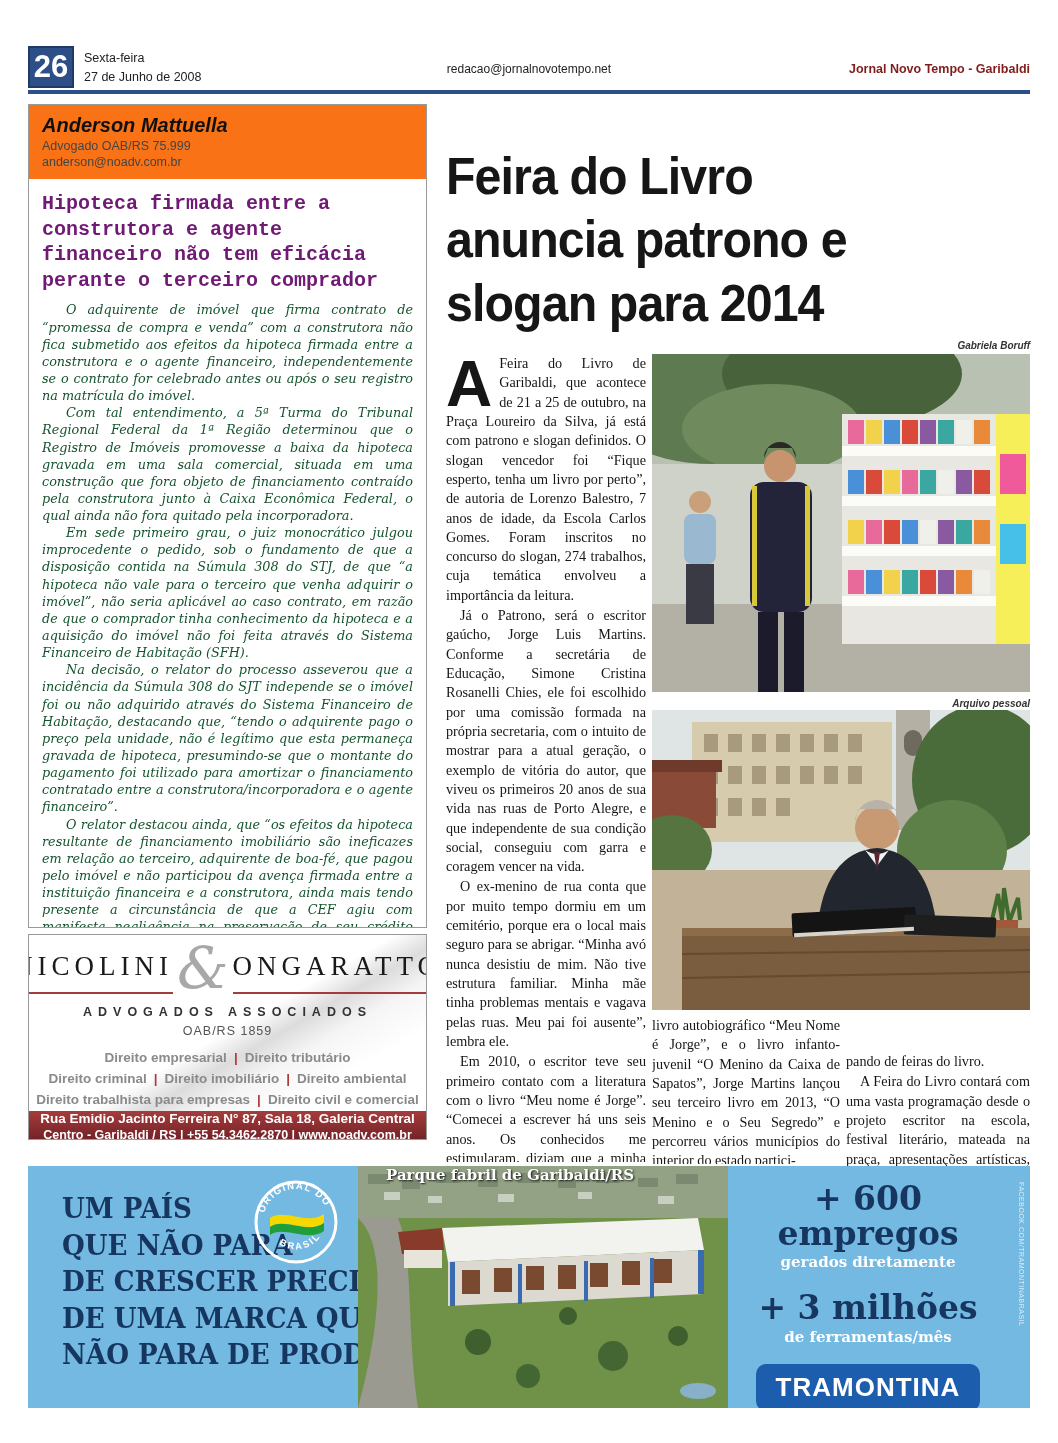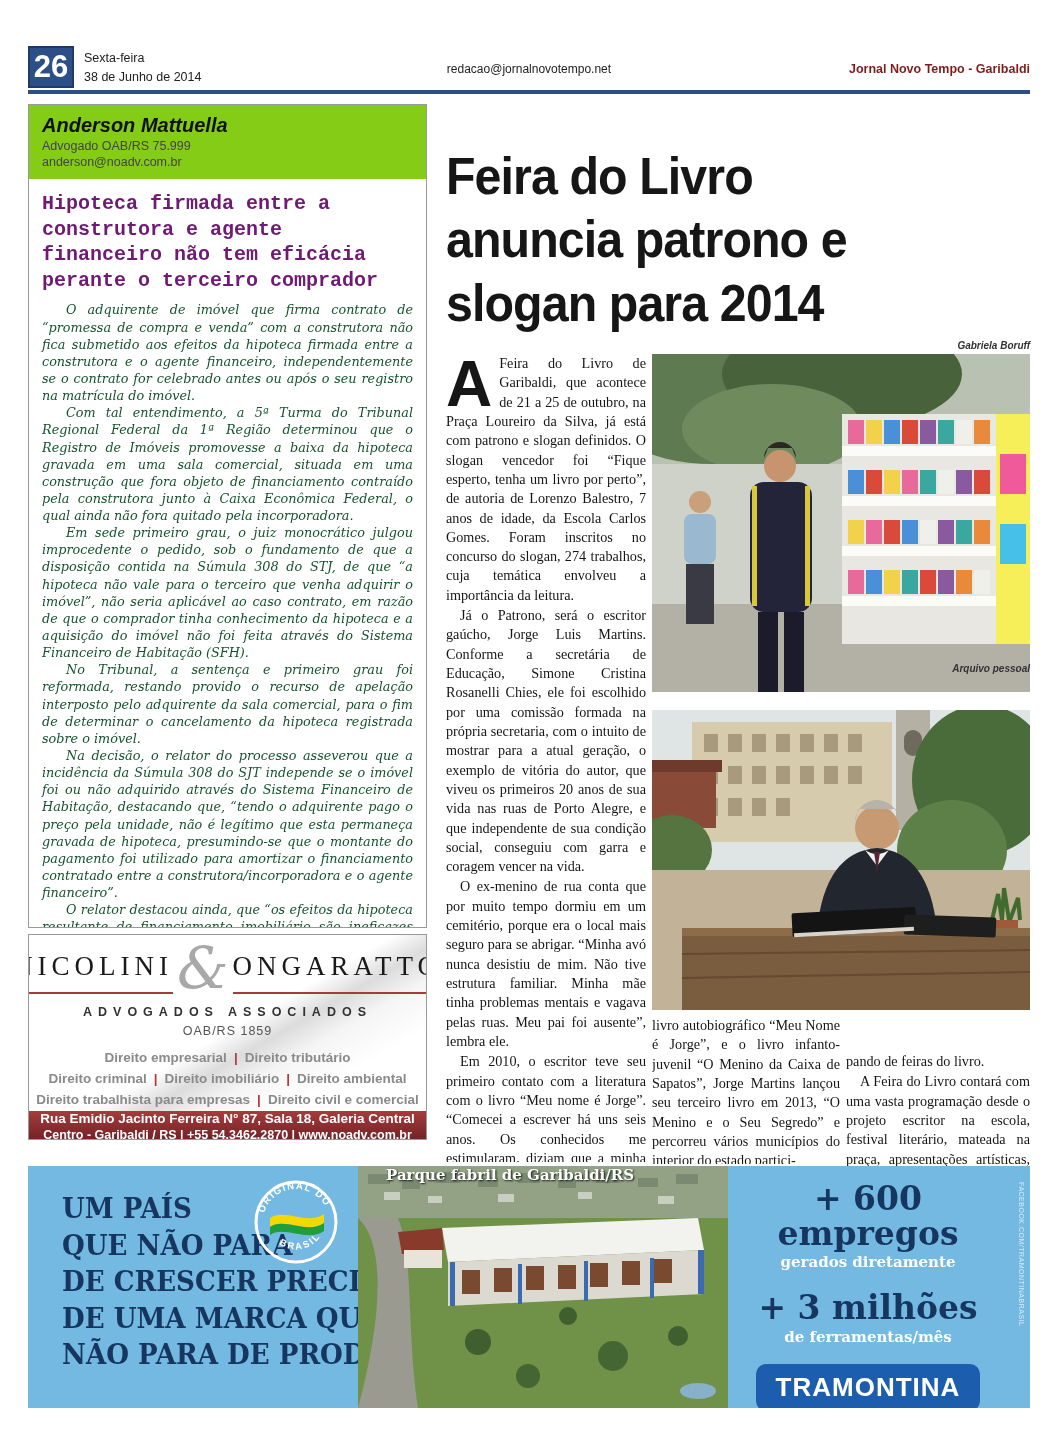--- a/index.html
+++ b/index.html
@@ -11,21 +11,21 @@
            color:#fff;font-size:31px;font-weight:bold;display:flex;align-items:center;
            justify-content:center;border:2px solid #1f3a66;box-sizing:border-box;}
   .dateblock{position:absolute;left:84px;top:49px;font-size:12.5px;color:#222;line-height:1.55;}
   .hdr-email{position:absolute;left:0;right:0;top:62px;text-align:center;font-size:12px;color:#222;}
   .hdr-brand{position:absolute;right:28px;top:62px;font-size:12.5px;font-weight:bold;color:#7f1d1d;}
   .header-rule{position:absolute;left:28px;right:28px;top:90px;height:4px;background:#2d4f87;}
 
   
   .legal{position:absolute;left:28px;top:104px;width:399px;height:824px;border:1px solid #999;
          box-sizing:border-box;background:#fff;overflow:hidden;}
-  .author-box{background:#84cc16;padding:9px 13px 10px 13px;}
+  .author-box{background:#f97316;padding:9px 13px 10px 13px;}
   .author-name{font-size:20px;font-weight:bold;font-style:italic;color:#111;}
   .author-line{font-size:12.5px;color:#444;margin-top:2px;}
   .legal h2{margin:12px 13px 6px 13px;font-size:20px;line-height:1.28;color:#701a75;font-family:Liberation Mono, monospace;}
   .legal-body{padding:2px 13px 0 13px;}
   .legal-body p{margin:0;font-family:"DejaVu Serif",serif;font-style:italic;font-size:12.8px;
                 line-height:1.34;text-align:justify;text-indent:24px;color:#14532d;}
 
   
   .law-ad{position:absolute;left:28px;top:934px;width:399px;height:206px;border:1px solid #999;
           box-sizing:border-box;display:flex;flex-direction:column;overflow:hidden;}
@@ -55,21 +55,21 @@
   .col p{margin:0 0 1px 0;text-indent:14px;}
   .col p.first{text-indent:0;}
   .col1{left:446px;top:354px;width:200px;height:808px;}
   .col2{left:652px;top:1016px;width:188px;height:148px;}
   .col3{left:846px;top:1052px;width:184px;height:148px;}
   .dropcap{float:left;font-family:"Liberation Sans",sans-serif;font-weight:bold;font-size:64px;
            line-height:0.82;margin:4px 7px 0 0;color:#161616;}
   .credit{position:absolute;width:378px;left:652px;text-align:right;font-size:10px;
           font-weight:bold;font-style:italic;color:#333;}
   .credit1{top:340px;}
-  .credit2{top:663px;}
+  .credit2{top:698px;}
   .photo{position:absolute;left:652px;width:378px;overflow:hidden;}
   .photo1{top:354px;height:338px;}
   .photo2{top:710px;height:300px;}
   .photo svg{display:block;}
 
   
   .tram{position:absolute;left:28px;top:1166px;width:1002px;height:242px;background:#74b9e2;overflow:hidden;}
   .tram-slogan{position:absolute;left:34px;top:24px;font-family:"DejaVu Serif",serif;font-weight:bold;
                font-size:27.5px;line-height:1.33;color:#16365f;transform:scaleX(0.95);transform-origin:left top;
                white-space:nowrap;}
@@ -89,38 +89,37 @@
            letter-spacing:0.5px;color:#e8f4fb;opacity:0.85;}
 </style>
 </head>
 <body>
 
 <div class="page">
 
   <div class="pagenum">26</div>
   <div class="dateblock">
     <div>Sexta-feira</div>
-    <div>38 de Junho de 2014</div>
+    <div>27 de Junho de 2008</div>
   </div>
   <div class="hdr-email">redacao@jornalnovotempo.net</div>
   <div class="hdr-brand">Jornal Novo Tempo - Garibaldi</div>
   <div class="header-rule"></div>
 
   <section class="legal">
     <div class="author-box">
       <div class="author-name">Anderson Mattuella</div>
       <div class="author-line">Advogado OAB/RS 75.999</div>
       <div class="author-line">anderson@noadv.com.br</div>
     </div>
     <h2>Hipoteca firmada entre a construtora e agente financeiro não tem eficácia perante o terceiro comprador</h2>
     <div class="legal-body">
       <p>O adquirente de imóvel que firma contrato de “promessa de compra e venda” com a construtora não fica submetido aos efeitos da hipoteca firmada entre a construtora e o agente financeiro, independentemente se o contrato for celebrado antes ou após o seu registro na matrícula do imóvel.</p>
       <p>Com tal entendimento, a 5ª Turma do Tribunal Regional Federal da 1ª Região determinou que o Registro de Imóveis promovesse a baixa da hipoteca gravada em uma sala comercial, situada em uma construção que fora objeto de financiamento contraído pela construtora junto à Caixa Econômica Federal, o qual ainda não fora quitado pela incorporadora.</p>
       <p>Em sede primeiro grau, o juiz monocrático julgou improcedente o pedido, sob o fundamento de que a disposição contida na Súmula 308 do STJ, de que “a hipoteca não vale para o terceiro que venha adquirir o imóvel”, não seria aplicável ao caso contrato, em razão de que o comprador tinha conhecimento da hipoteca e a aquisição do imóvel não foi feita através do Sistema Financeiro de Habitação (SFH).</p>
-      <p>No Tribunal, a sentença e primeiro grau foi reformada, restando provido o recurso de apelação interposto pelo adquirente da sala comercial, para o fim de determinar o cancelamento da hipoteca registrada sobre o imóvel.</p>
       <p>Na decisão, o relator do processo asseverou que a incidência da Súmula 308 do SJT independe se o imóvel foi ou não adquirido através do Sistema Financeiro de Habitação, destacando que, “tendo o adquirente pago o preço pela unidade, não é legítimo que esta permaneça gravada de hipoteca, presumindo-se que o montante do pagamento foi utilizado para amortizar o financiamento contratado entre a construtora/incorporadora e o agente financeiro”.</p>
       <p>O relator destacou ainda, que “os efeitos da hipoteca resultante de financiamento imobiliário são ineficazes em relação ao terceiro, adquirente de boa-fé, que pagou pelo imóvel e não participou da avença firmada entre a instituição financeira e a construtora, ainda mais tendo presente a circunstância de que a CEF agiu com manifesta negligência na preservação de seu crédito perante sua devedora, deixando de fiscalizar a alienação das unidades imobiliárias”.</p>
     </div>
   </section>
 
   <section class="law-ad">
     <div class="law-ad-top"></div>
     <div class="law-ad-body">
       <div class="law-logo">
         <span class="law-name">NICOLINI</span>

